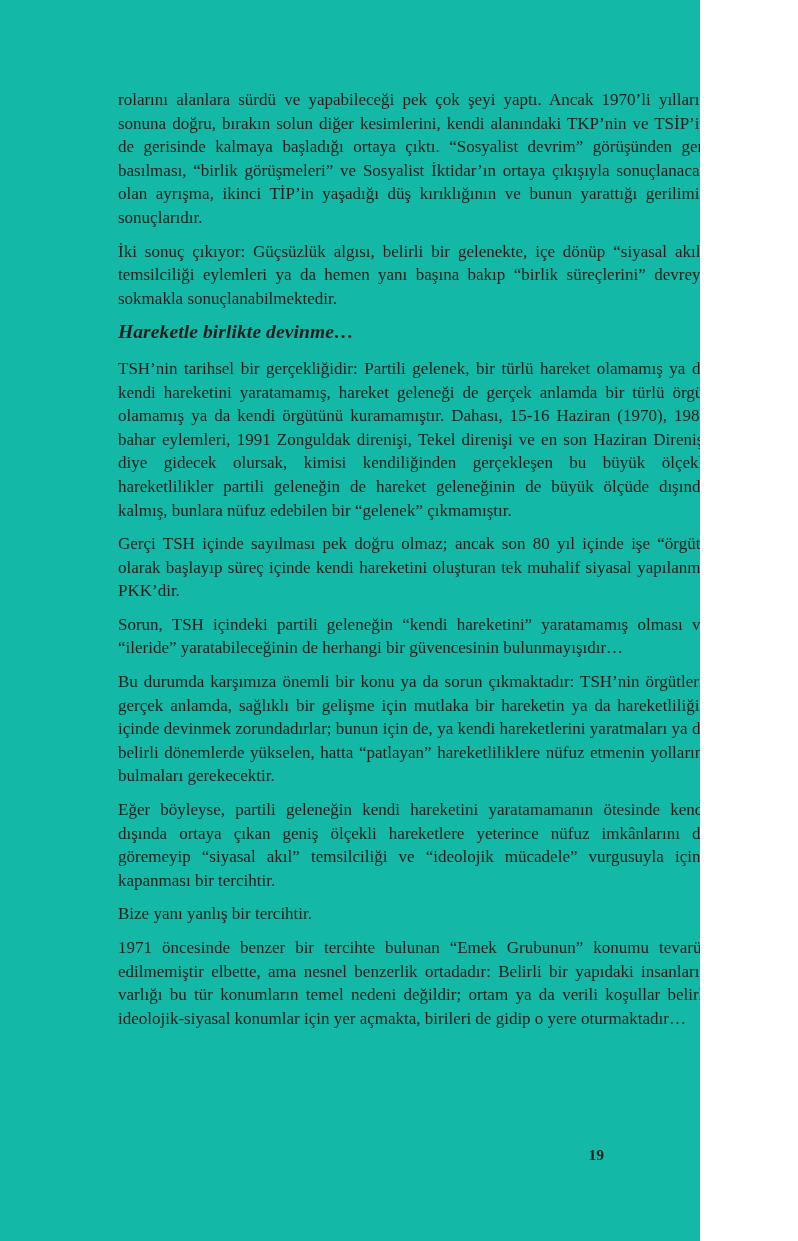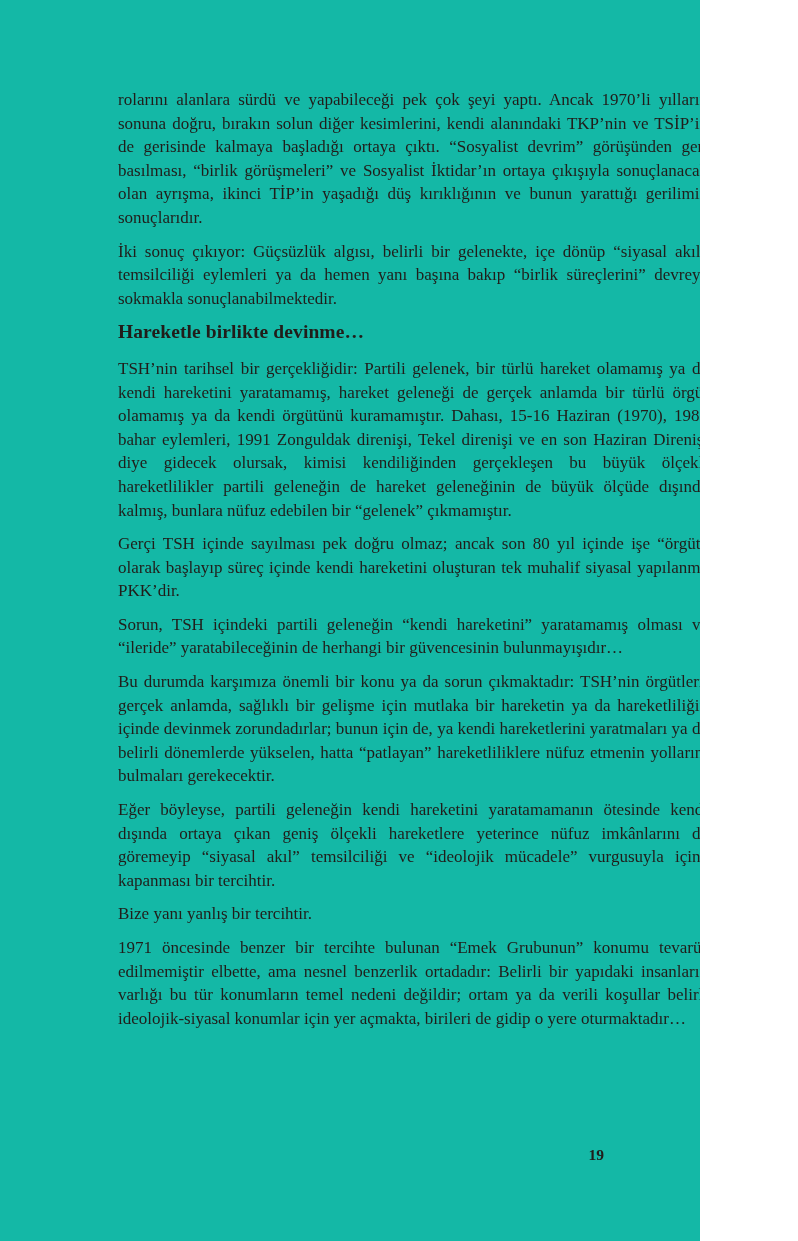--- a/index.html
+++ b/index.html
@@ -29,20 +29,21 @@
     margin: 0 0 10px 0;
     padding: 0;
   }
   .section-heading {
     font-size: 19.5px;
     font-weight: bold;
     margin: 9px 0 13px 0;
     padding: 0;
     text-align: left;
     letter-spacing: 0.1px;
+    font-style: italic;
   }
   .page-number {
     position: absolute;
     right: 96px;
     top: 1146px;
     font-size: 15.5px;
     font-weight: bold;
     font-family: "Liberation Serif", "DejaVu Serif", serif;
     color: #211d1a;
   }

